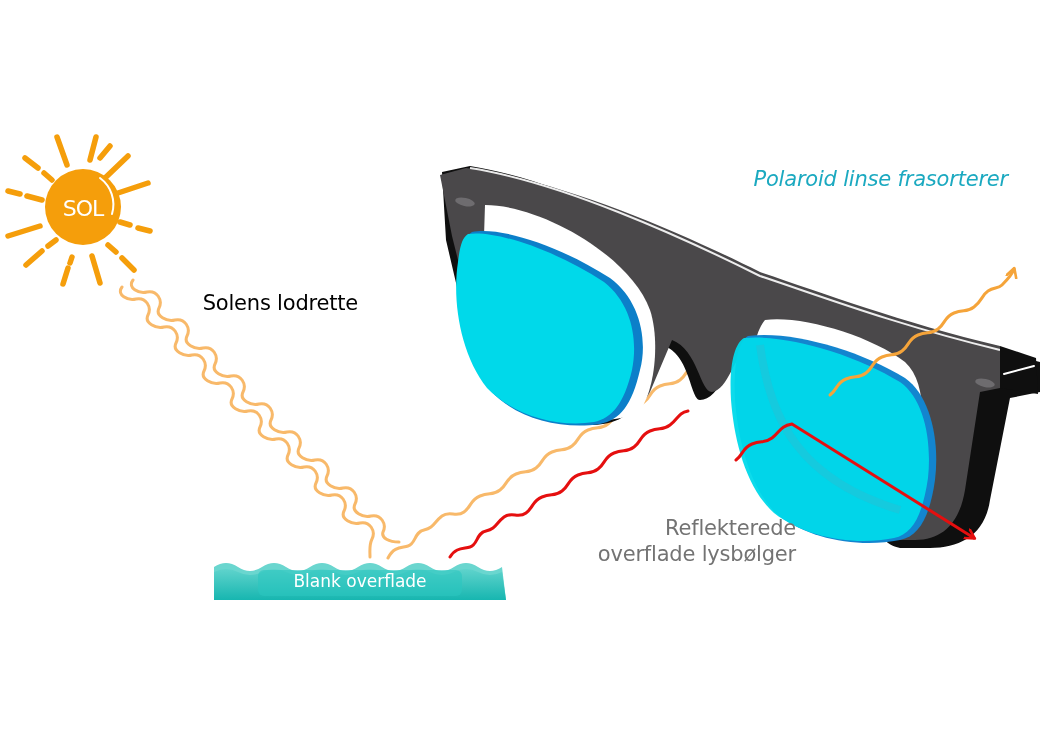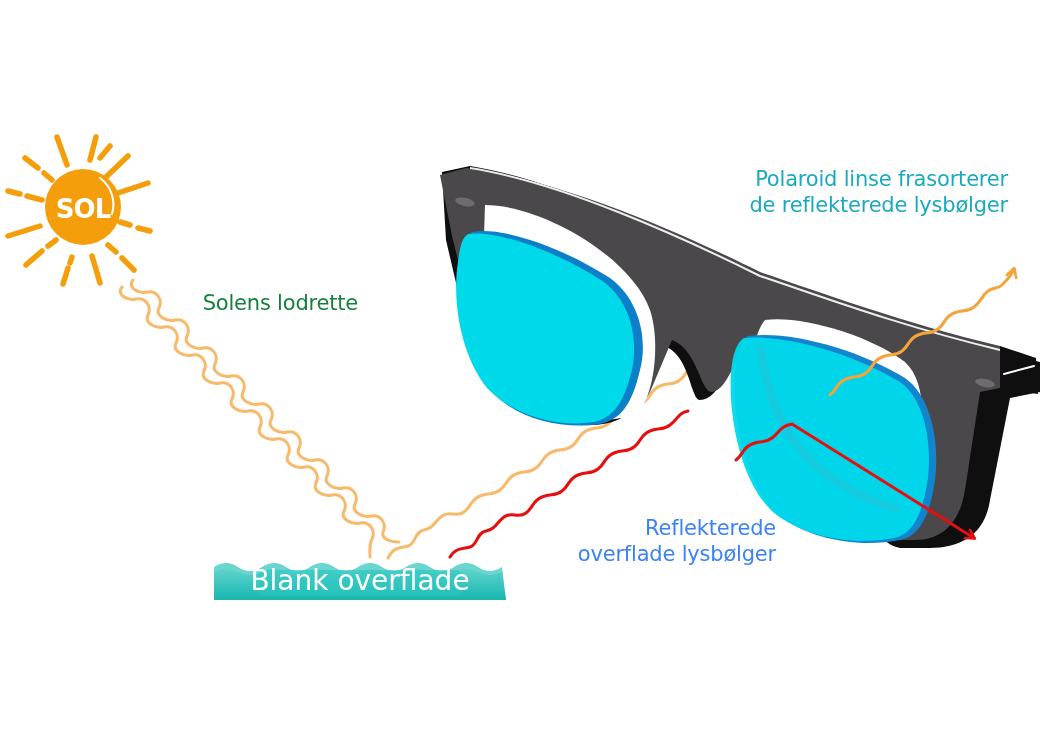--- a/index.html
+++ b/index.html
@@ -1,25 +1,25 @@
 <!DOCTYPE html>
 <html><head>
 <meta charset="utf-8">
 <style>
   html, body { margin: 0; padding: 0; background: #ffffff; }
   body { width: 1050px; height: 744px; overflow: hidden; position: relative; font-family: "DejaVu Sans", "Liberation Sans", sans-serif; }
   .stage { position: absolute; left: 0; top: 0; width: 1050px; height: 744px; }
   svg.diagram { position: absolute; left: 0; top: 0; width: 1050px; height: 744px; }
   .label { position: absolute; font-size: 21px; line-height: 26px; text-align: right; white-space: nowrap; letter-spacing: -0.2px; }
   .label span { display: block; }
-  .label-sun-waves { left: 170px; top: 290px; width: 188px; color: #15803d; }
-  .label-polaroid { left: 660px; top: 166px; width: 348px; color: #1ba9c0; }
-  .label-reflected { left: 520px; top: 515px; width: 256px; color: #3b82f6; }
-  .label-surface { position: absolute; left: 214px; top: 567px; width: 292px; text-align: center; color: #ffffff; font-size: 28px; line-height: 28px; font-weight: normal; }
-  .sun-text { position: absolute; left: 50px; top: 196px; width: 66px; text-align: center; color: #ffffff; font-weight: bold; font-size: 26px; letter-spacing: -1px; line-height: 26px; }
+  .label-sun-waves { left: 170px; top: 290px; width: 188px; color: #000000; }
+  .label-polaroid { left: 660px; top: 166px; width: 348px; color: #1ba9c0; font-style: italic; }
+  .label-reflected { left: 540px; top: 515px; width: 256px; color: #737373; }
+  .label-surface { position: absolute; left: 214px; top: 567px; width: 292px; text-align: center; color: #ffffff; font-size: 17px; line-height: 28px; font-weight: normal; }
+  .sun-text { position: absolute; left: 50px; top: 196px; width: 66px; text-align: center; color: #ffffff; font-weight: normal; font-size: 22px; letter-spacing: -1px; line-height: 26px; }
 </style>
 </head>
 <body>
 
 <div class="stage">
 
   <svg class="diagram" viewBox="0 0 1050 744">
     <defs>
       <marker id="arrowRed" markerWidth="14" markerHeight="14" refX="9" refY="6" orient="auto" markerUnits="userSpaceOnUse">
         <path d="M1,1 L10,6 L1,11" fill="none" stroke="#e50f0f" stroke-width="2.6" stroke-linecap="round" stroke-linejoin="round"></path>
@@ -110,21 +110,20 @@
   </svg>
 
   <div class="sun-text">SOL</div>
 
   <div class="label label-sun-waves">
     <span>Solens lodrette</span>
   </div>
 
   <div class="label label-polaroid">
     <span>Polaroid linse frasorterer</span>
-    <span>de reflekterede lysbølger</span>
   </div>
 
   <div class="label label-reflected">
     <span>Reflekterede</span>
     <span>overflade lysbølger</span>
   </div>
 
   <div class="label-surface">Blank overflade</div>
 </div>
 

